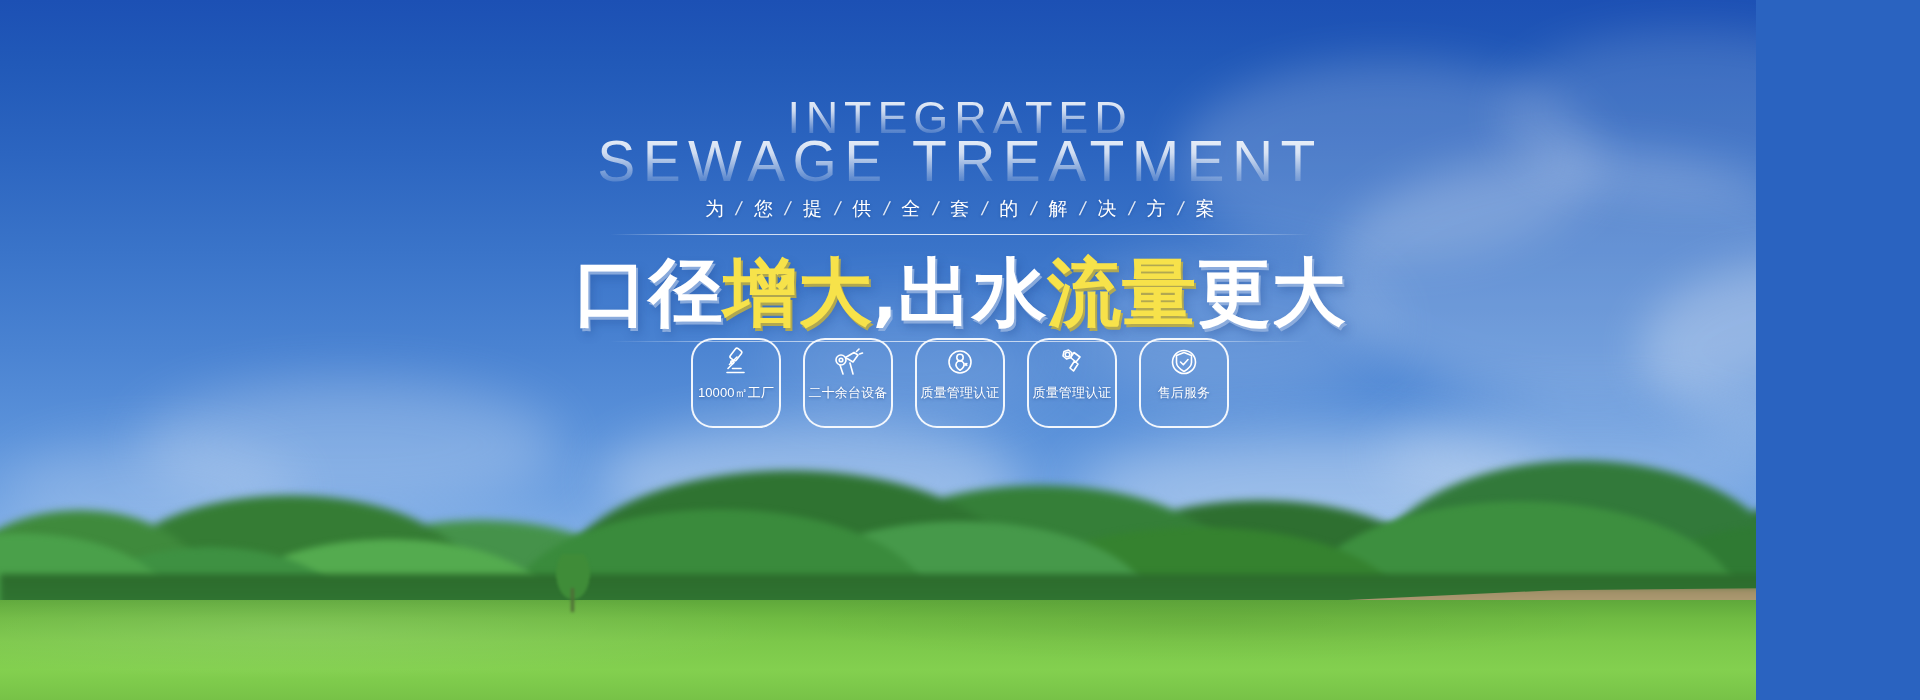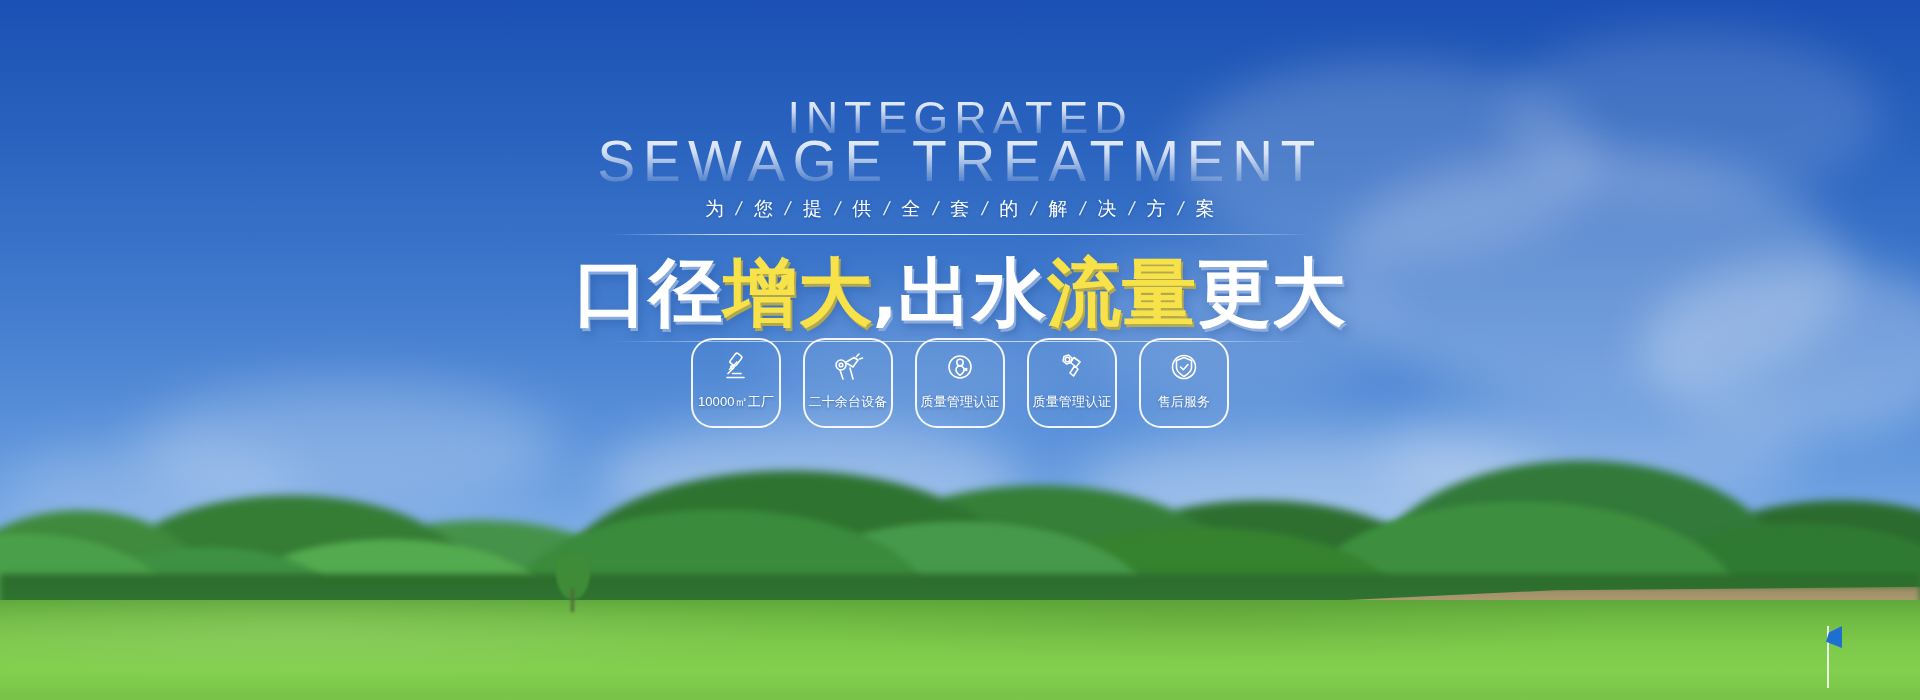--- a/index.html
+++ b/index.html
@@ -5,21 +5,21 @@
   * { margin:0; padding:0; box-sizing:border-box; }
   html,body { width:1920px; height:700px; overflow:hidden; }
   body {
     font-family:"Liberation Sans","DejaVu Sans",sans-serif;
     background:#2a63c0;
   }
 
   
   .banner{
     position:relative;
-    width:1920px; height:700px;
+    width:1756px; height:700px;
     overflow:hidden;
   }
 
   
   .sky{
     position:absolute; left:0; top:0; width:1920px; height:700px;
     background:
       linear-gradient(180deg,
         #1c50b4 0%,
         #2159b8 9%,
@@ -223,21 +223,21 @@
   .badges{
     position:absolute; left:50%; transform:translateX(-50%);
     top:338px; display:flex; gap:22px;
   }
   .badge{
     width:90px; height:90px;
     border:2px solid rgba(255,255,255,.92);
     border-radius:22px;
     display:flex; flex-direction:column;
     align-items:center; justify-content:flex-end;
-    padding-bottom:15px;
+    padding-bottom:24px;
     background:rgba(255,255,255,.02);
   }
   .badge .ic{
     flex:1; display:flex; align-items:center; justify-content:center;
     width:100%;
   }
   .badge .ic svg{ display:block; }
   .badge .lb{
     color:#ffffff; font-size:13px; letter-spacing:.01em;
     white-space:nowrap;

